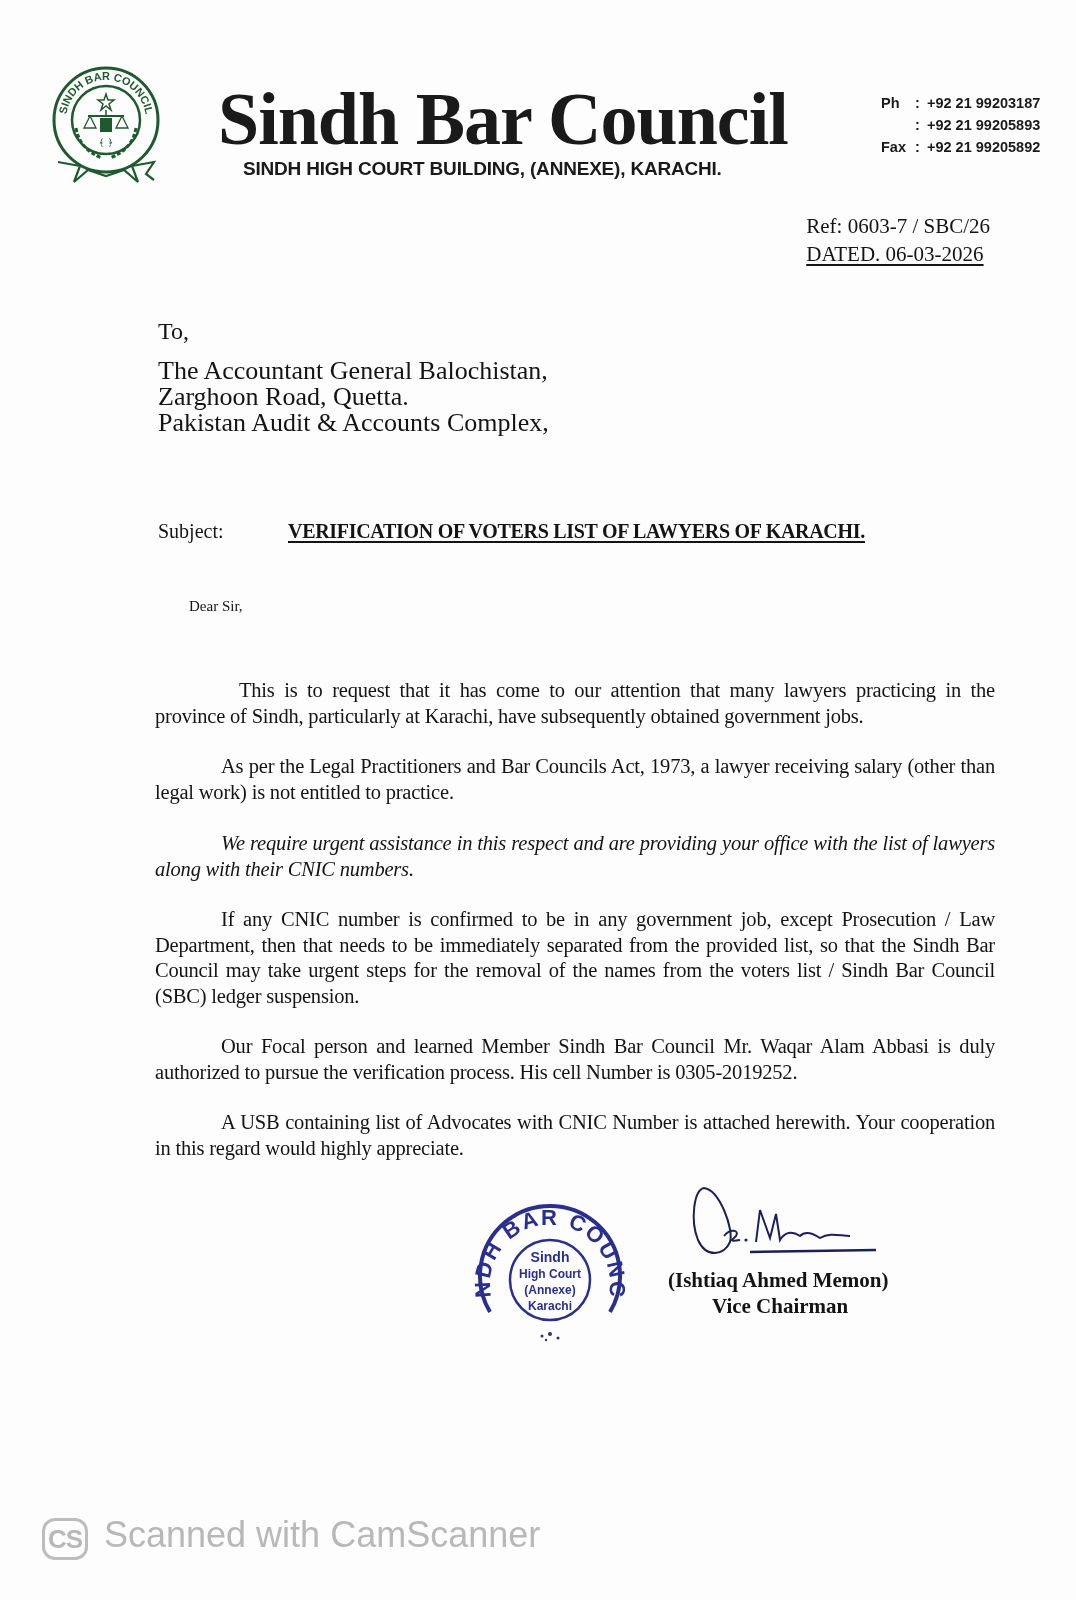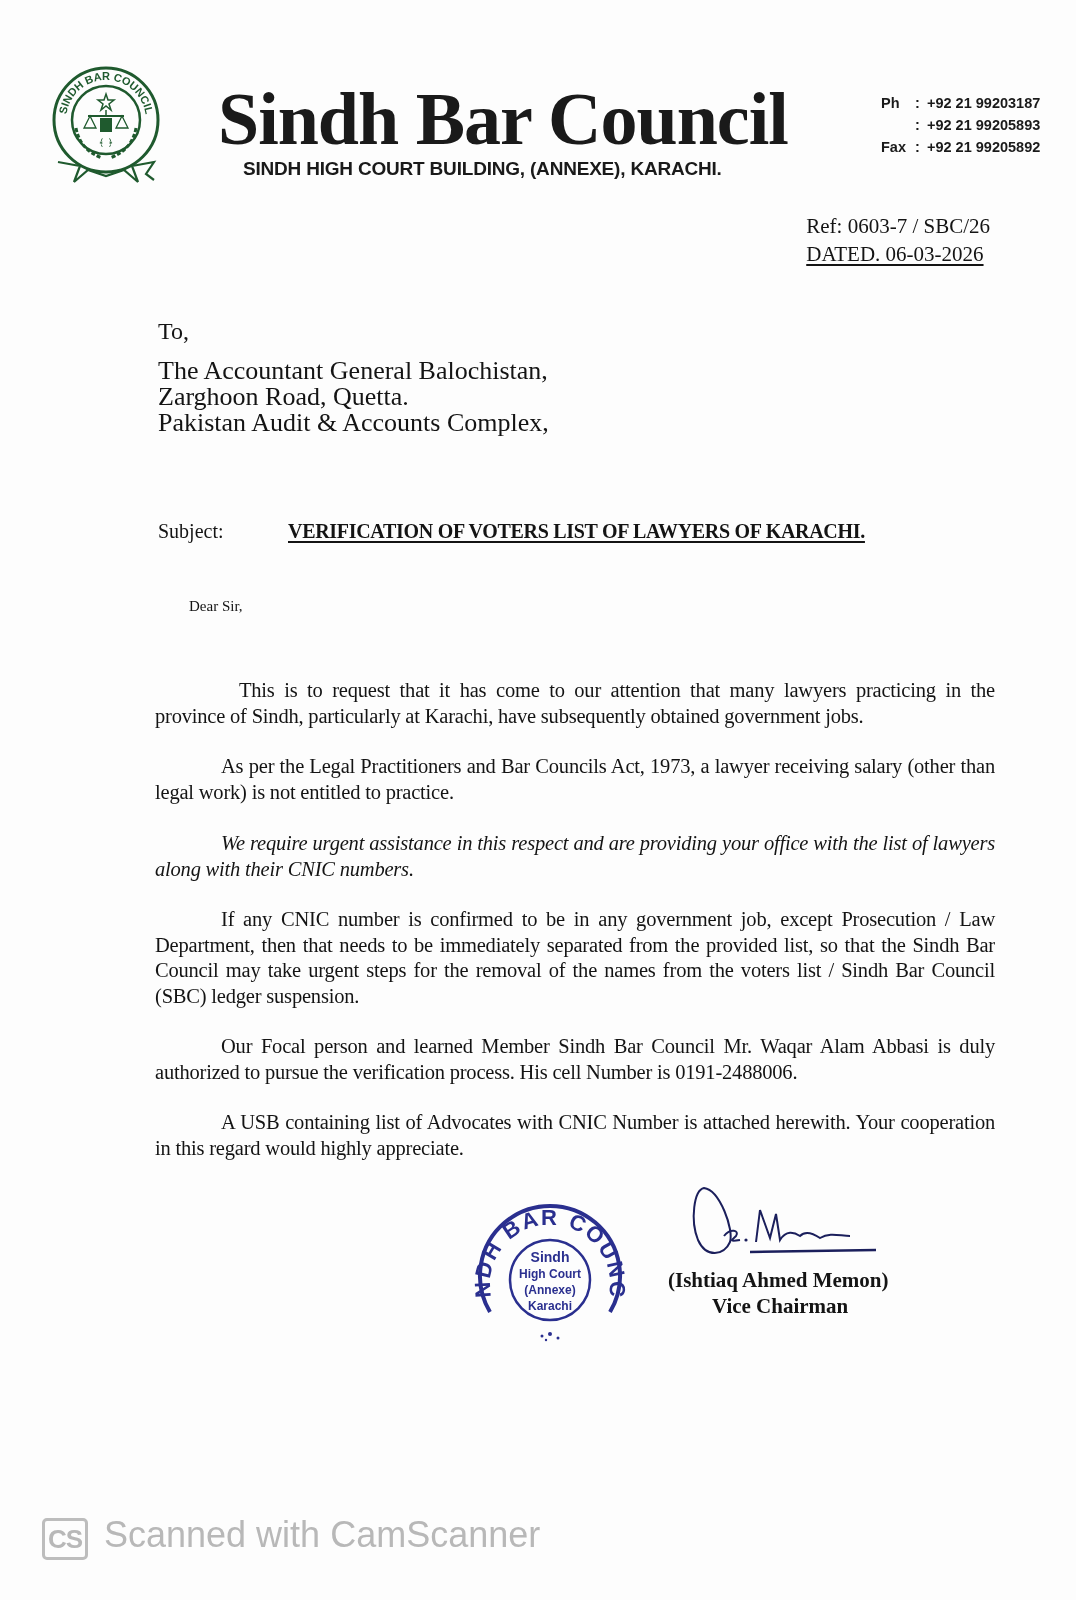--- a/index.html
+++ b/index.html
@@ -54,21 +54,21 @@
 
   
   .stamp { left: 470px; top: 1200px; width: 160px; height: 160px; }
   .signature { left: 690px; top: 1180px; width: 200px; height: 90px; }
   .signatory-name { left: 668px; top: 1268px; font-size: 21px; font-weight: bold; white-space: nowrap; }
   .signatory-title { left: 712px; top: 1294px; font-size: 21px; font-weight: bold; white-space: nowrap; }
 
   
   .cs-badge {
     left: 42px; top: 1518px; width: 46px; height: 42px; border: 3px solid #bdbdbd;
-    border-radius: 5px; box-sizing: border-box; color: #b8b8b8;
+    border-radius: 13px; box-sizing: border-box; color: #b8b8b8;
     font-family: "Liberation Sans", sans-serif; font-weight: bold; font-size: 26px;
     display: flex; align-items: center; justify-content: center; letter-spacing: -1px;
   }
   .cs-text {
     left: 104px; top: 1514px; font-family: "Liberation Sans", sans-serif;
     font-size: 36px; color: #b8b8b8; white-space: nowrap; letter-spacing: 0px;
   }
 </style>
 </head>
 <body>
@@ -131,21 +131,21 @@
 
 <div class="abs subject-label">Subject:</div>
 <div class="abs subject-text">VERIFICATION OF VOTERS LIST OF LAWYERS OF KARACHI.</div>
 
 <div class="abs salutation">Dear Sir,</div>
 
 <div class="abs body-para first" style="top:666px;"><span class="indent"></span><span>This is to request that it has come to our attention that many lawyers practicing in the province of Sindh, particularly at Karachi, have subsequently obtained government jobs.</span></div>
 <div class="abs body-para" style="top:742px;"><span class="indent"></span><span>As per the Legal Practitioners and Bar Councils Act, 1973, a lawyer receiving salary (other than legal work) is not entitled to practice.</span></div>
 <div class="abs body-para" style="top:819px;font-style:italic;"><span class="indent"></span><span>We require urgent assistance in this respect and are providing your office with the list of lawyers along with their CNIC numbers.</span></div>
 <div class="abs body-para" style="top:895px;"><span class="indent"></span><span>If any CNIC number is confirmed to be in any government job, except Prosecution / Law Department, then that needs to be immediately separated from the provided list, so that the Sindh Bar Council may take urgent steps for the removal of the names from the voters list / Sindh Bar Council (SBC) ledger suspension.</span></div>
-<div class="abs body-para" style="top:1022px;"><span class="indent"></span><span>Our Focal person and learned Member Sindh Bar Council Mr. Waqar Alam Abbasi is duly authorized to pursue the verification process. His cell Number is 0191-2488006.</span></div>
+<div class="abs body-para" style="top:1022px;"><span class="indent"></span><span>Our Focal person and learned Member Sindh Bar Council Mr. Waqar Alam Abbasi is duly authorized to pursue the verification process. His cell Number is 0305-2019252.</span></div>
 <div class="abs body-para" style="top:1098px;"><span class="indent"></span><span>A USB containing list of Advocates with CNIC Number is attached herewith. Your cooperation in this regard would highly appreciate.</span></div>
 
 <div class="abs stamp">
   <svg width="160" height="160" viewBox="0 0 160 160">
     <defs>
       <path id="stampArc" d="M 22 100 A 60 60 0 1 1 138 100"></path>
     </defs>
     <path d="M 20 112 A 70 70 0 1 1 140 112" fill="none" stroke="#2a2f8f" stroke-width="4"></path>
     <circle cx="80" cy="80" r="40" fill="none" stroke="#2a2f8f" stroke-width="2.5"></circle>
     <text font-family="Liberation Sans, sans-serif" font-weight="bold" font-size="22" fill="#2a2f8f" letter-spacing="2">

